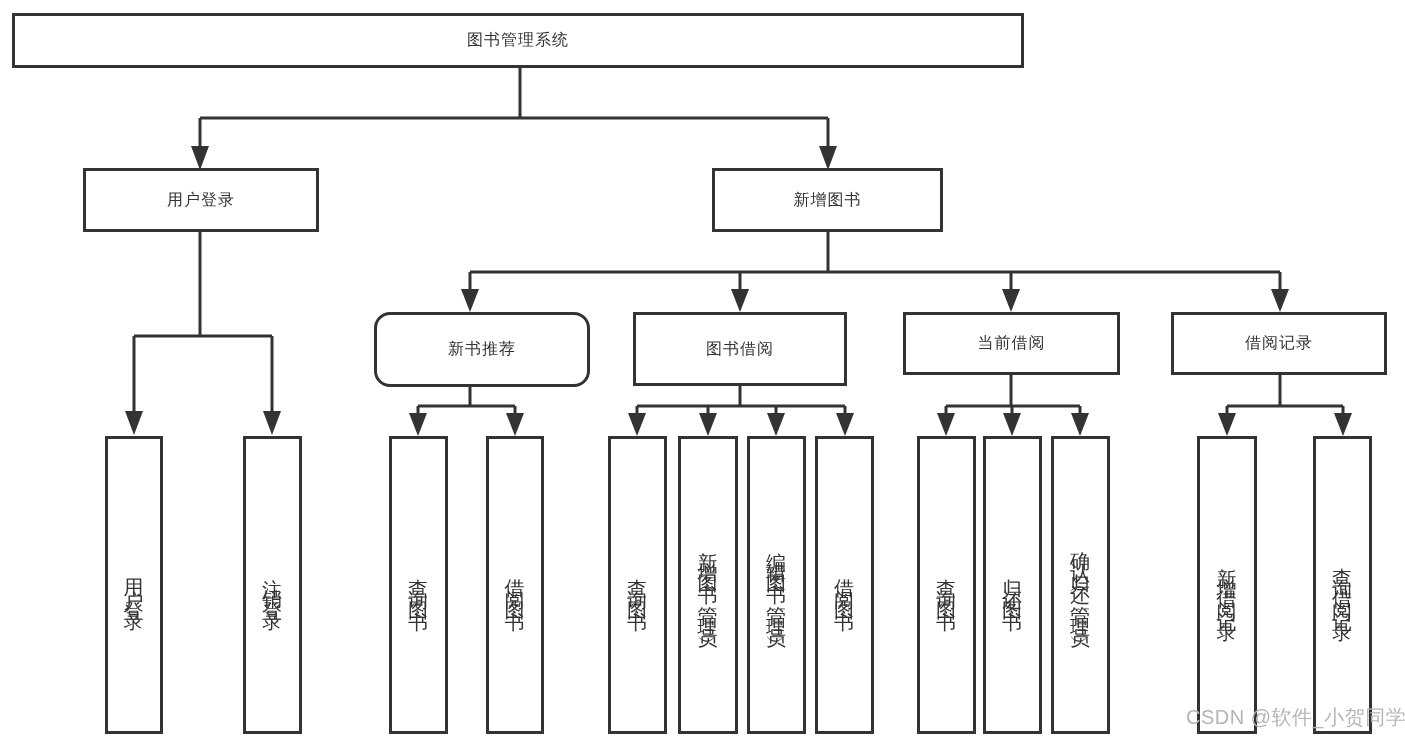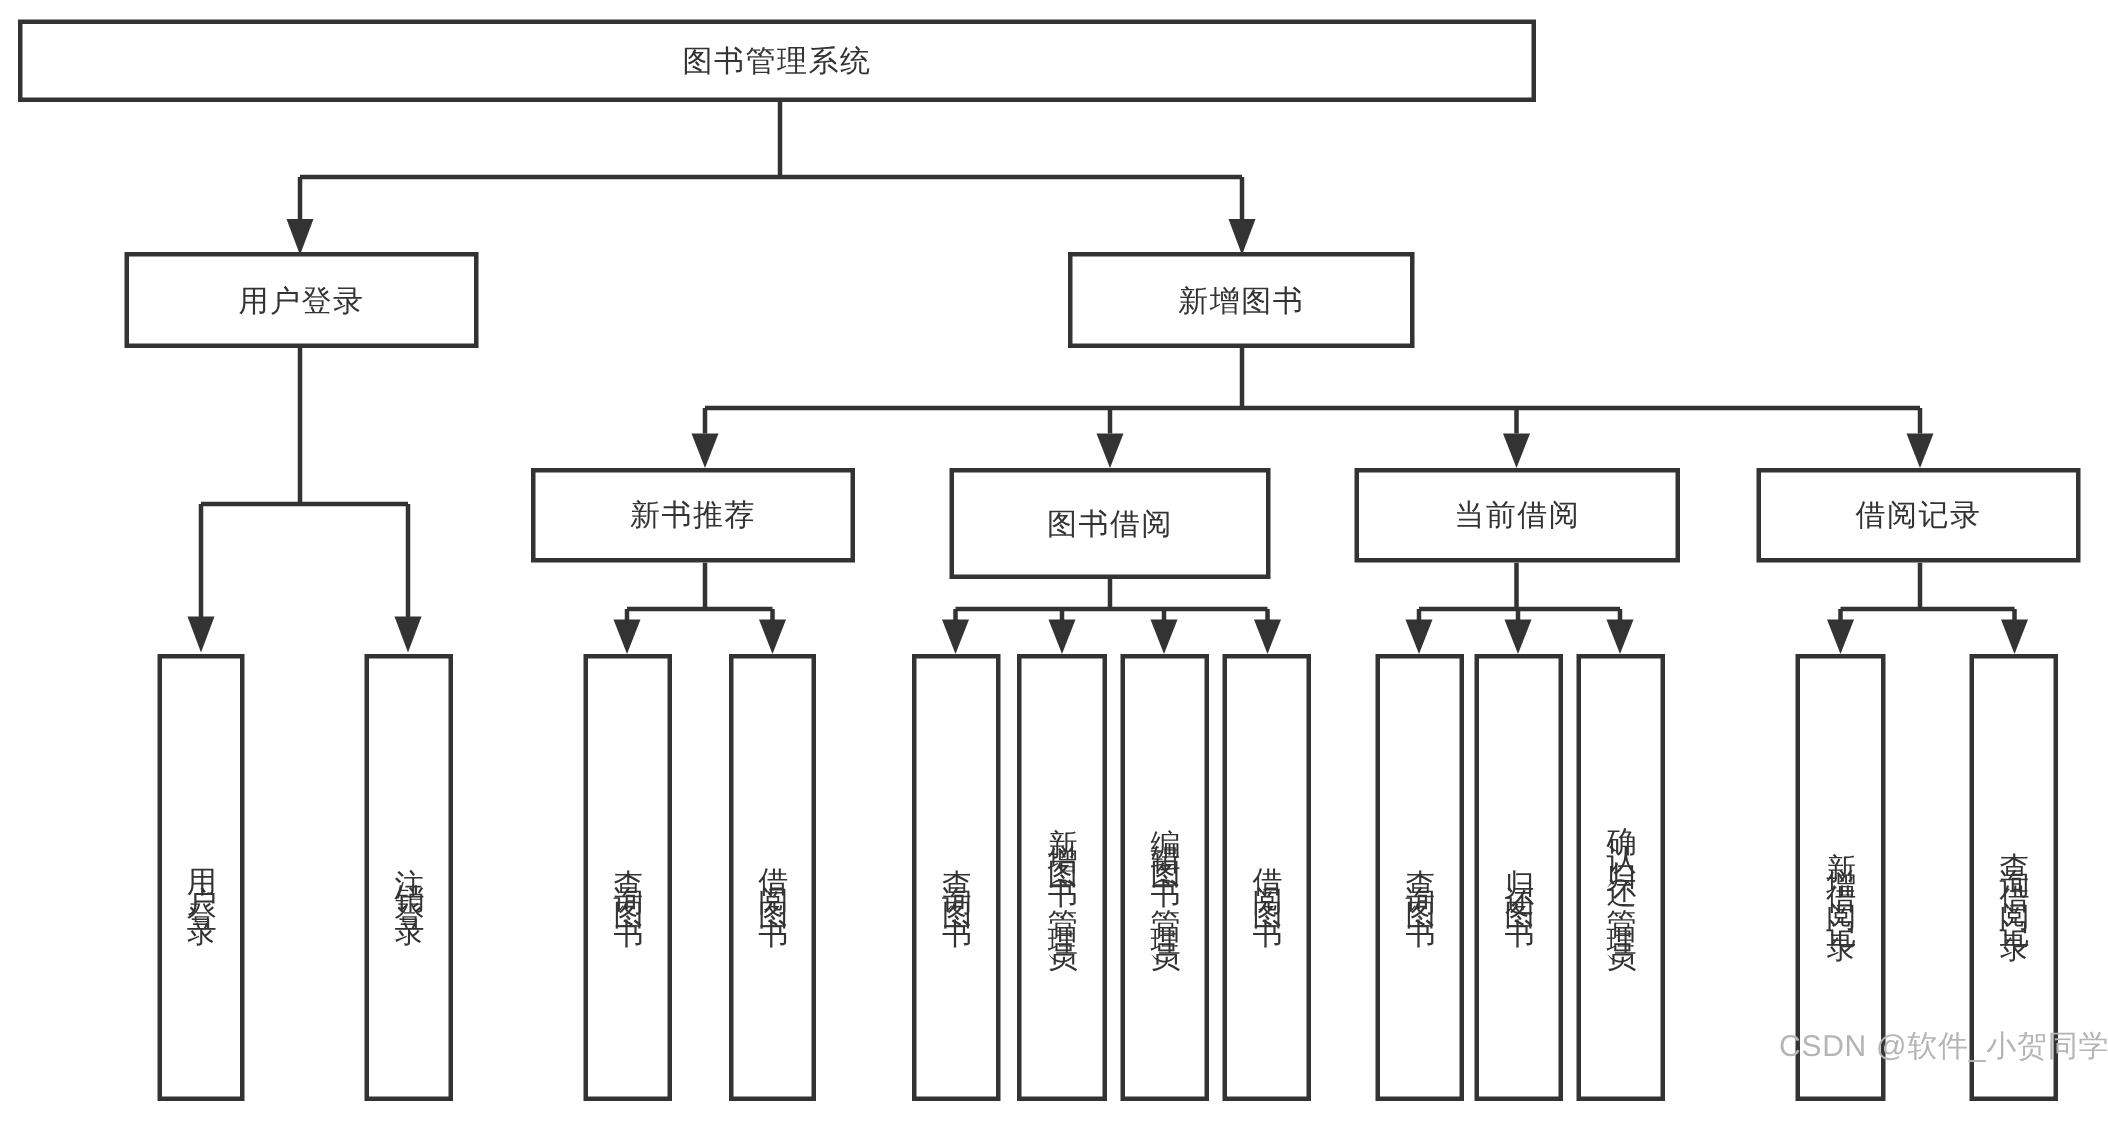--- a/index.html
+++ b/index.html
@@ -28,39 +28,39 @@
     box-sizing: border-box;
     border: 3px solid #333333;
     background: #ffffff;
     display: flex;
     align-items: center;
     justify-content: center;
     color: #333333;
     z-index: 2;
   }
   .hbox {
-    font-size: 20px;
+    font-size: 16px;
     letter-spacing: 1px;
     white-space: nowrap;
   }
   .vbox span {
     writing-mode: vertical-rl;
     text-orientation: mixed;
     font-size: 20px;
     letter-spacing: 11px;
     line-height: 1;
     white-space: nowrap;
   }
   
   .n-root   { left: 12px;   top: 13px;  width: 1012px; height: 55px; }
   
   .n-ulogin { left: 83px;   top: 168px; width: 236px;  height: 64px; }
   .n-bmgmt  { left: 712px;  top: 168px; width: 231px;  height: 64px; }
   
-  .n-nbr    { left: 354px;  top: 312px; width: 216px;  height: 63px; }
+  .n-nbr    { left: 374px;  top: 312px; width: 216px;  height: 75px; border-radius: 16px; }
   .n-bb     { left: 633px;  top: 312px; width: 214px;  height: 74px; }
   .n-cb     { left: 903px;  top: 312px; width: 217px;  height: 63px; }
   .n-br     { left: 1171px; top: 312px; width: 216px;  height: 63px; }
   
   .leaf     { top: 436px; height: 298px; }
   .n-a1 { left: 105px;  width: 58px; }
   .n-a2 { left: 243px;  width: 59px; }
   .n-b1 { left: 389px;  width: 59px; }
   .n-b2 { left: 486px;  width: 58px; }
   .n-c1 { left: 608px;  width: 59px; }
@@ -68,21 +68,21 @@
   .n-c3 { left: 747px;  width: 59px; }
   .n-c4 { left: 815px;  width: 59px; }
   .n-d1 { left: 917px;  width: 59px; }
   .n-d2 { left: 983px;  width: 59px; }
   .n-d3 { left: 1051px; width: 59px; }
   .n-e1 { left: 1197px; width: 60px; }
   .n-e2 { left: 1313px; width: 59px; }
   .watermark {
     position: absolute;
     left: 1186px;
-    top: 684px;
+    top: 704px;
     font-size: 20px;
     color: #b5b5b5;
     letter-spacing: 0.5px;
     white-space: nowrap;
     z-index: 5;
   }
 </style>
 </head>
 <body>
 

